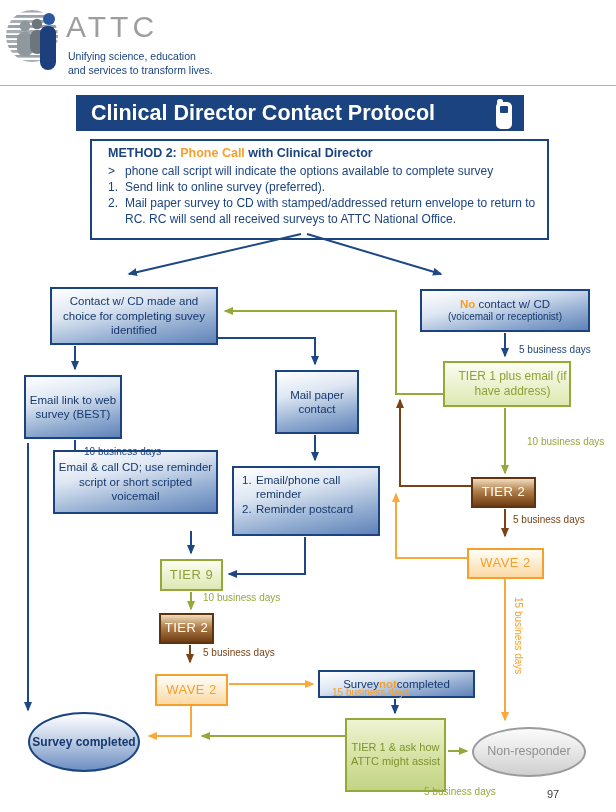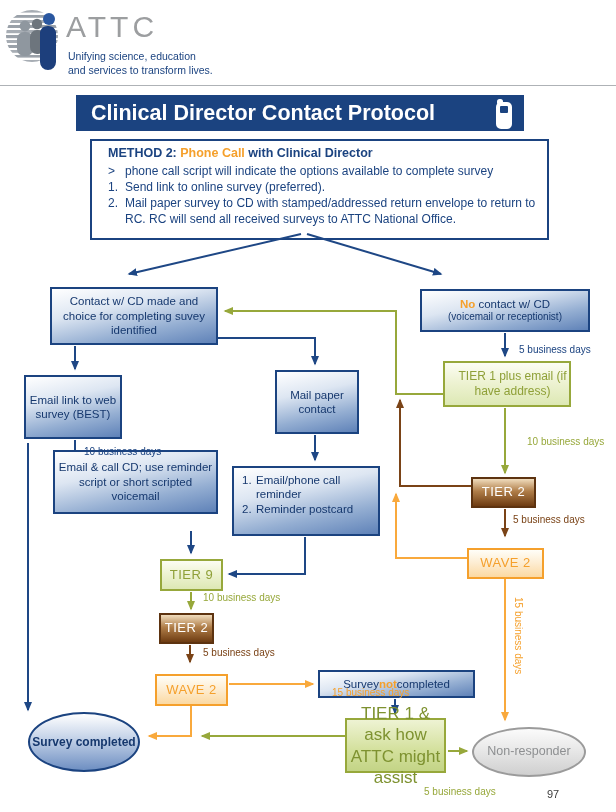--- a/index.html
+++ b/index.html
@@ -213,21 +213,21 @@
   <div class="node b-brown tier-label" style="left:159px;top:613px;width:55px;height:31px;">TIER 2</div>
 
   <div class="node b-orange tier-label" style="left:155px;top:667px;width:73px;height:32px;">WAVE 2</div>
 
   <div class="node b-blue" style="left:318px;top:670px;width:157px;height:28px;">
     <span>Survey </span>
       <span class="hl-orange">not</span>
       <span> completed</span>
   </div>
 
-  <div class="node b-olive-deep" style="left:345px;top:718px;width:101px;height:55px;font-size:17px;text-align:center;">TIER 1 &amp; ask how ATTC might assist</div>
+  <div class="node b-olive-deep" style="left:345px;top:718px;width:101px;height:74px;font-size:11px;text-align:center;">TIER 1 &amp; ask how ATTC might assist</div>
 
   <div class="node ellipse e-blue" style="left:28px;top:712px;width:112px;height:60px;font-size:12px;">Survey completed</div>
 
   <div class="node ellipse e-gray" style="left:472px;top:727px;width:114px;height:50px;font-size:12.5px;">Non-responder</div>
 
   <span class="lbl c-navy" style="left:84px;top:446px;">10 business days</span>
   <span class="lbl c-navy" style="left:519px;top:344px;">5 business days</span>
   <span class="lbl c-olive" style="left:527px;top:436px;">10 business days</span>
   <span class="lbl c-brown" style="left:513px;top:514px;">5 business days</span>
   <span class="lbl c-orange vert" style="left:524px;top:597px;">15 business days</span>

